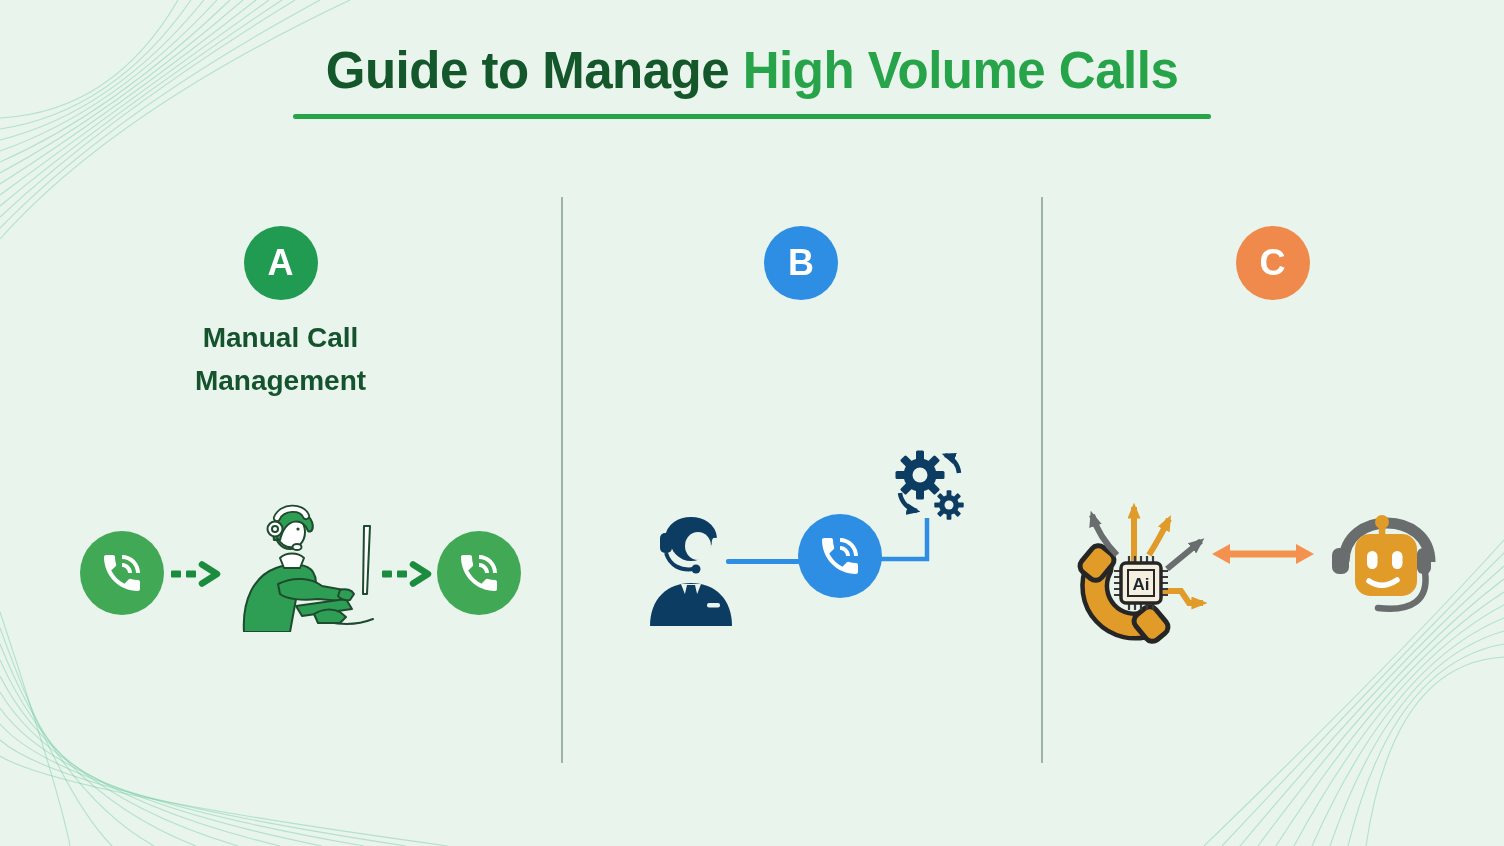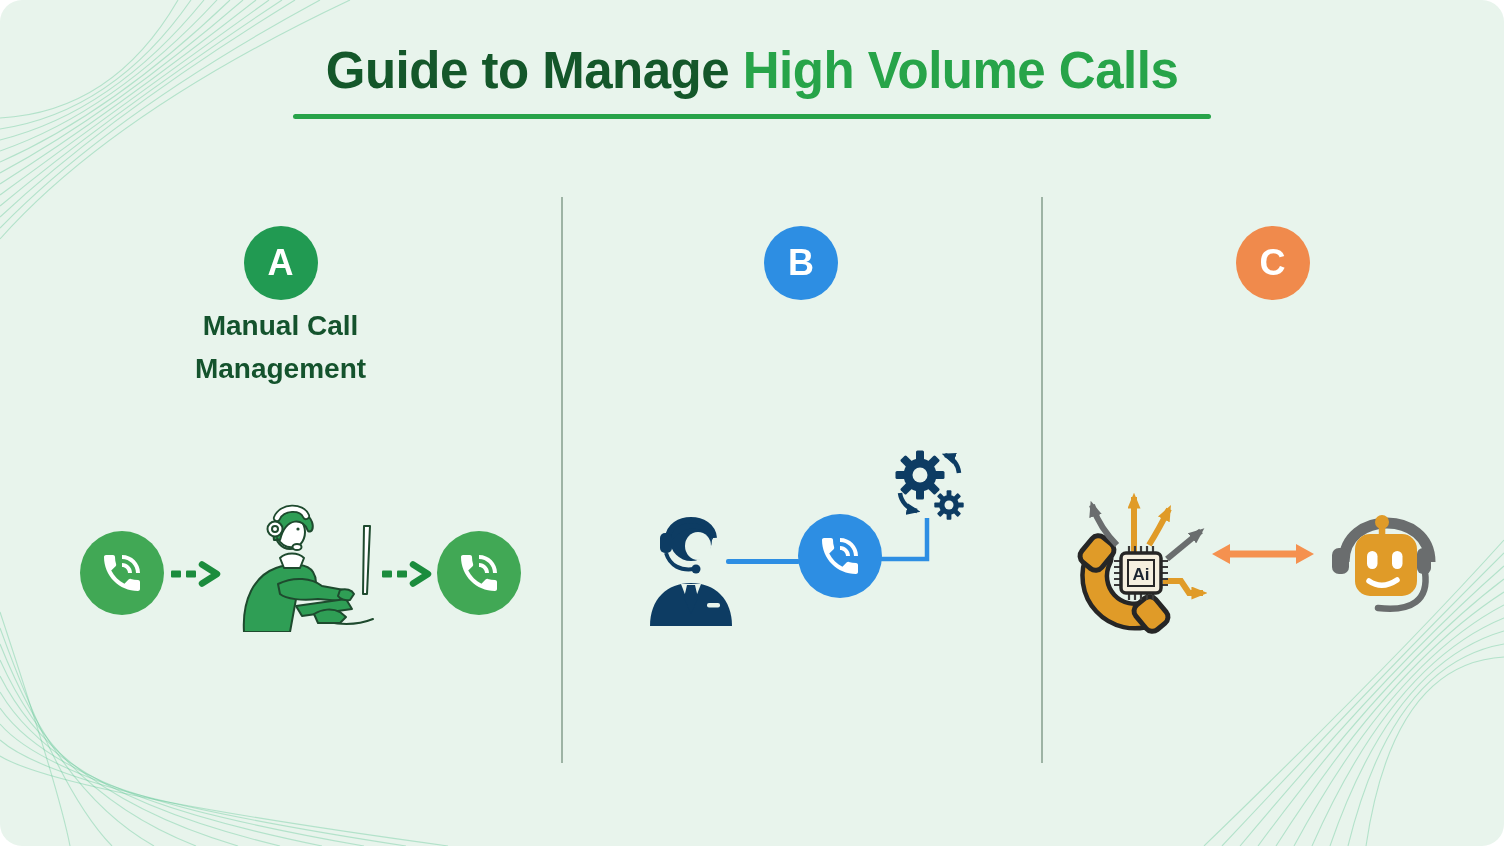--- a/index.html
+++ b/index.html
@@ -1,51 +1,51 @@
 <!DOCTYPE html>
 <html><head>
 <meta charset="utf-8">
 <style>
   html,body{margin:0;padding:0;}
   body{font-family:"Liberation Sans","DejaVu Sans",sans-serif;}
-  .canvas{position:relative;width:1504px;height:846px;background:#E8F4EC;overflow:hidden;border-radius:22px;}
+  .canvas{position:relative;width:1504px;height:846px;background:#E8F4EC;overflow:hidden;}
   .deco{position:absolute;left:0;top:0;width:1504px;height:846px;z-index:0;}
   header{position:relative;z-index:2;text-align:center;}
   h1{margin:0;padding-top:44px;font-size:51px;line-height:1.05;font-weight:700;letter-spacing:-0.5px;}
   .t-dark{color:#14572A;}
   .t-light{color:#27A449;}
   .underline{width:918px;height:5px;background:#27A349;border-radius:3px;margin:16px auto 0;}
   .divider{position:absolute;top:197px;height:566px;width:1.5px;background:#9DB3A4;z-index:1;}
   .d1{left:561px;}
   .d2{left:1041px;}
   .col{position:absolute;top:197px;height:600px;z-index:2;}
   .col-a{left:0;width:561px;}
   .col-b{left:561px;width:480px;}
   .col-c{left:1041px;width:463px;}
   .badge{width:74px;height:74px;border-radius:50%;margin:29px auto 0;display:flex;align-items:center;justify-content:center;color:#fff;font-size:36px;font-weight:700;}
   .badge-a{background:#219A52;}
   .badge-b{background:#2D8EE3;}
   .badge-c{background:#F08A4C;}
-  .label{width:250px;margin:4px auto 0;text-align:center;color:#14532D;font-size:28px;line-height:43px;font-weight:600;}
+  .label{width:250px;margin:16px auto 0;text-align:center;color:#14532D;font-size:28px;line-height:43px;font-weight:600;}
   .icon{position:absolute;}
   .icon svg{display:block;width:100%;height:100%;}
   
   .a-phone1{left:80px;top:334px;width:84px;height:84px;}
   .a-arr1{left:171px;top:364px;width:50px;height:26px;}
   .a-agent{left:228px;top:305px;width:148px;height:130px;}
   .a-arr2{left:382px;top:364px;width:50px;height:26px;}
   .a-phone2{left:437px;top:334px;width:84px;height:84px;}
   
   .b-agent{left:86px;top:307px;width:86px;height:122px;}
   .b-line1{left:165px;top:362px;width:74px;height:4.5px;background:#2D8EE3;border-radius:2px;}
   .b-phone{left:237px;top:317px;width:84px;height:84px;}
   .b-elbow{left:319px;top:319px;width:52px;height:48px;}
   .b-gears{left:334px;top:251px;width:70px;height:74px;}
   
-  .c-aiphone{left:34px;top:284px;width:140px;height:160px;}
+  .c-aiphone{left:34px;top:294px;width:140px;height:160px;}
   .c-dblarrow{left:170px;top:343px;width:104px;height:28px;}
   .c-robot{left:289px;top:303px;width:116px;height:118px;}
 </style>
 </head>
 <body>
 
 <div class="canvas">
 
   <svg class="deco" viewBox="0 0 1504 846" fill="none" stroke="#5BC493" stroke-opacity="0.38" stroke-width="1.1">
     <g>

